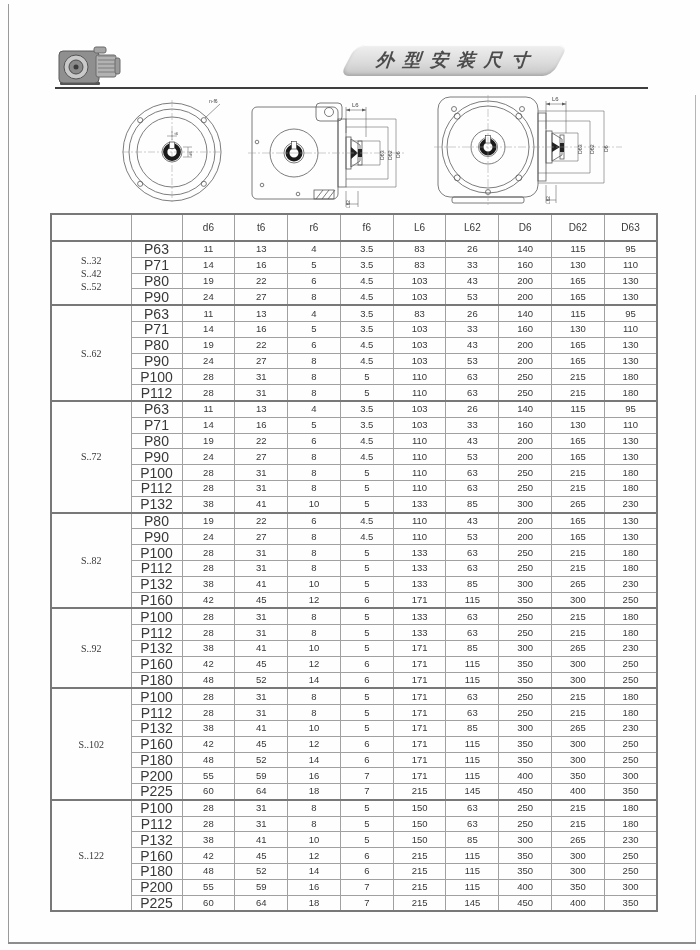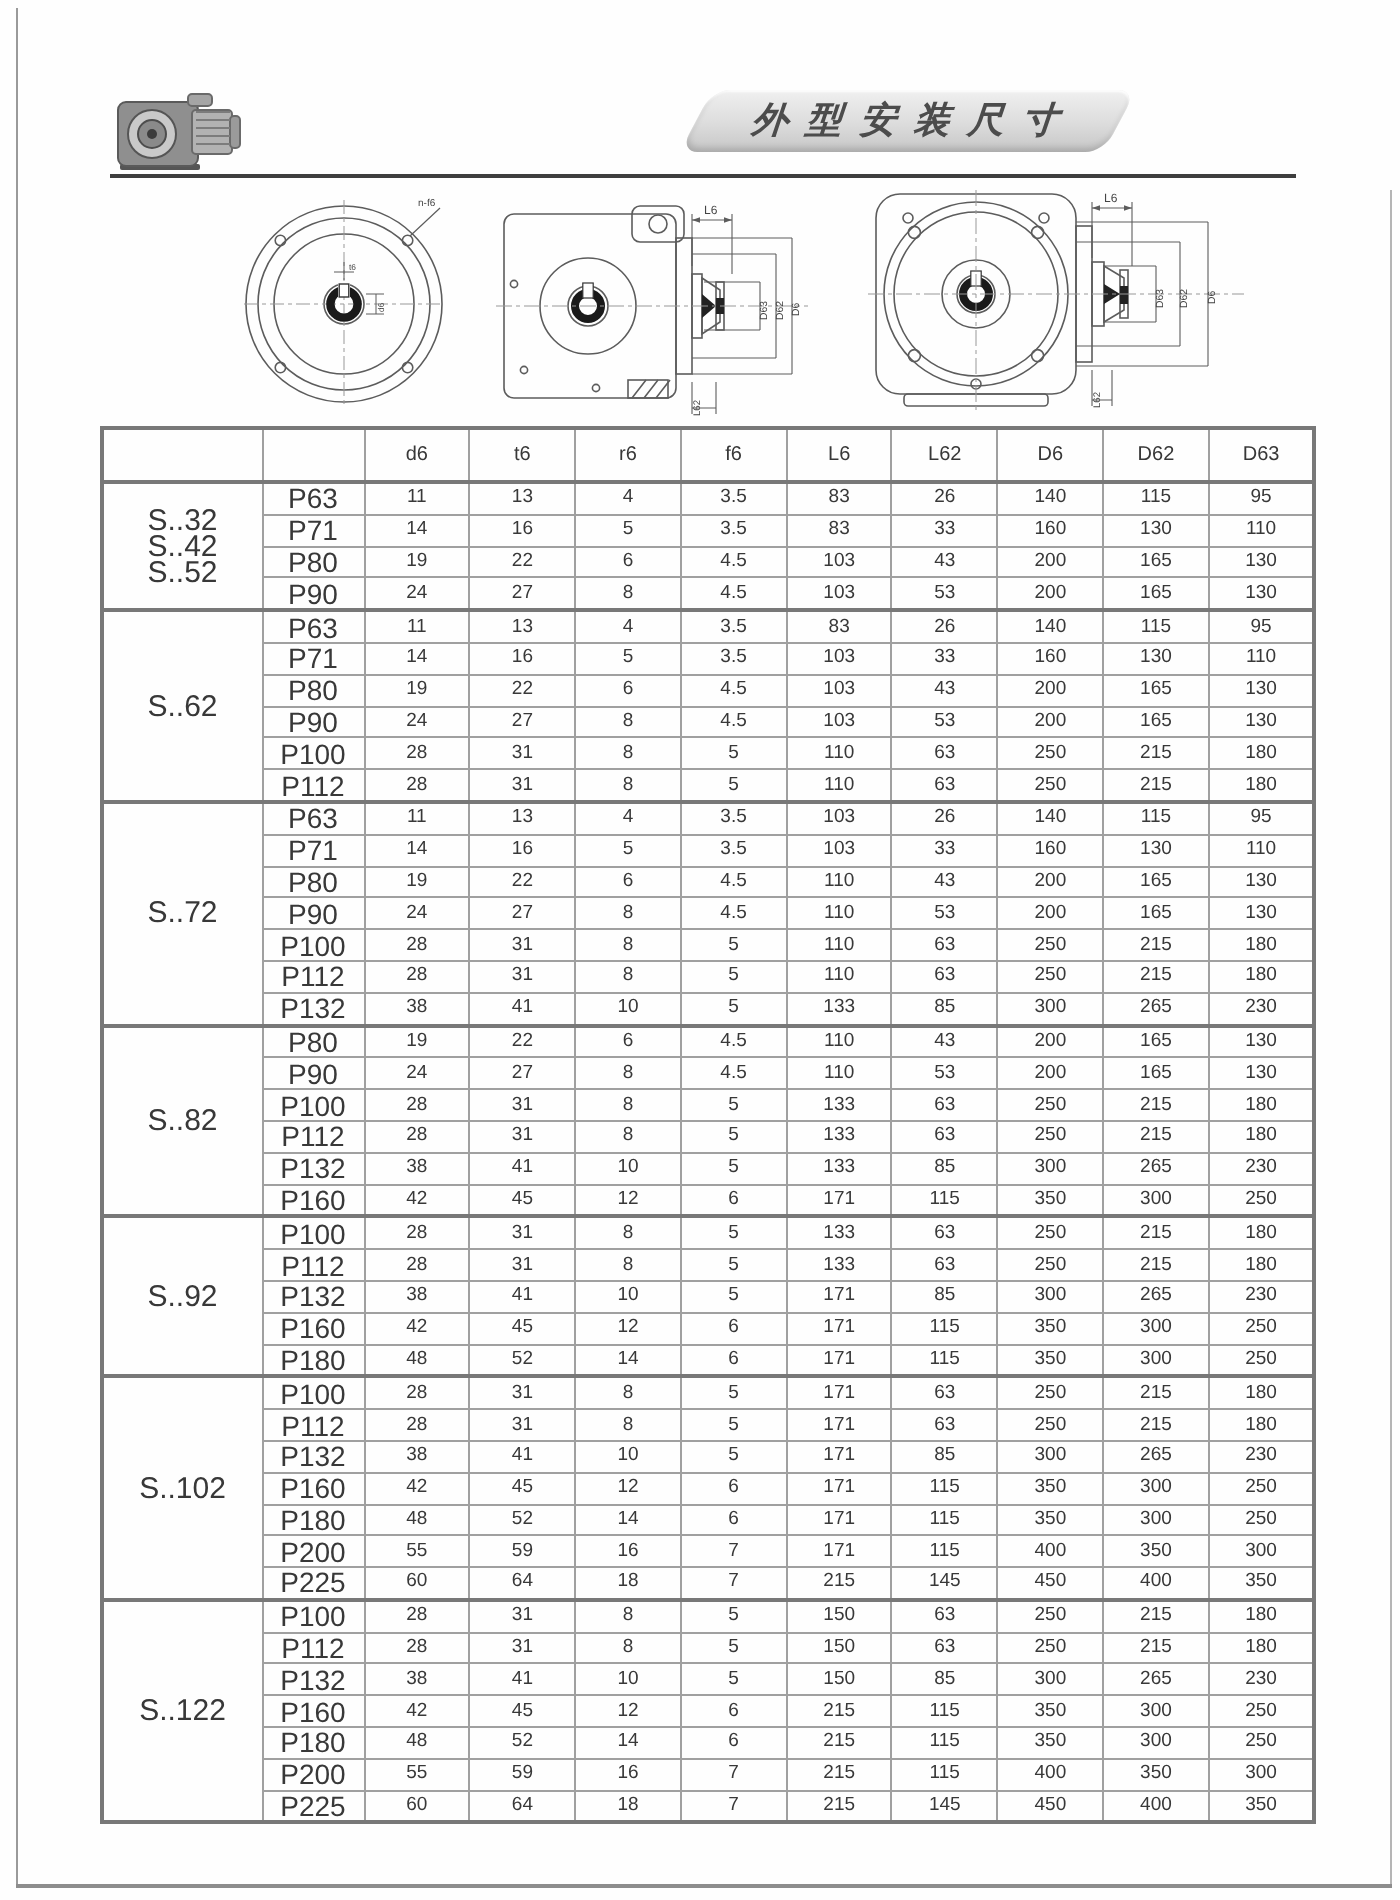--- a/index.html
+++ b/index.html
@@ -26,21 +26,21 @@
   .d2{left:246px;top:97px;}
   .d3{left:416px;top:93px;}
   svg text{fill:#444;font-family:"Liberation Sans",sans-serif;}
   
   table{position:absolute;left:50px;top:213px;border-collapse:collapse;table-layout:fixed;
         border:2px solid #787878;}
   td{border:1px solid #a0a0a0;font-size:9.5px;color:#383838;text-align:center;
      vertical-align:middle;padding:0;height:14.8px;line-height:12px;}
   tr.header-row td{height:25px;font-size:10px;border-bottom:2px solid #787878;}
   tr.group-start td{border-top:2px solid #787878;}
-  td.group-cell{font-size:15px;white-space:pre-line;line-height:13px;}
+  td.group-cell{font-size:10px;white-space:pre-line;line-height:13px;font-family:Liberation Serif, serif;}
   td.size-cell{font-size:14px;}
 </style>
 </head>
 <body>
 
 <div class="edge edge-left"></div>
 <div class="edge edge-right"></div>
 <div class="edge edge-bottom"></div>
 
 <div class="logo">

